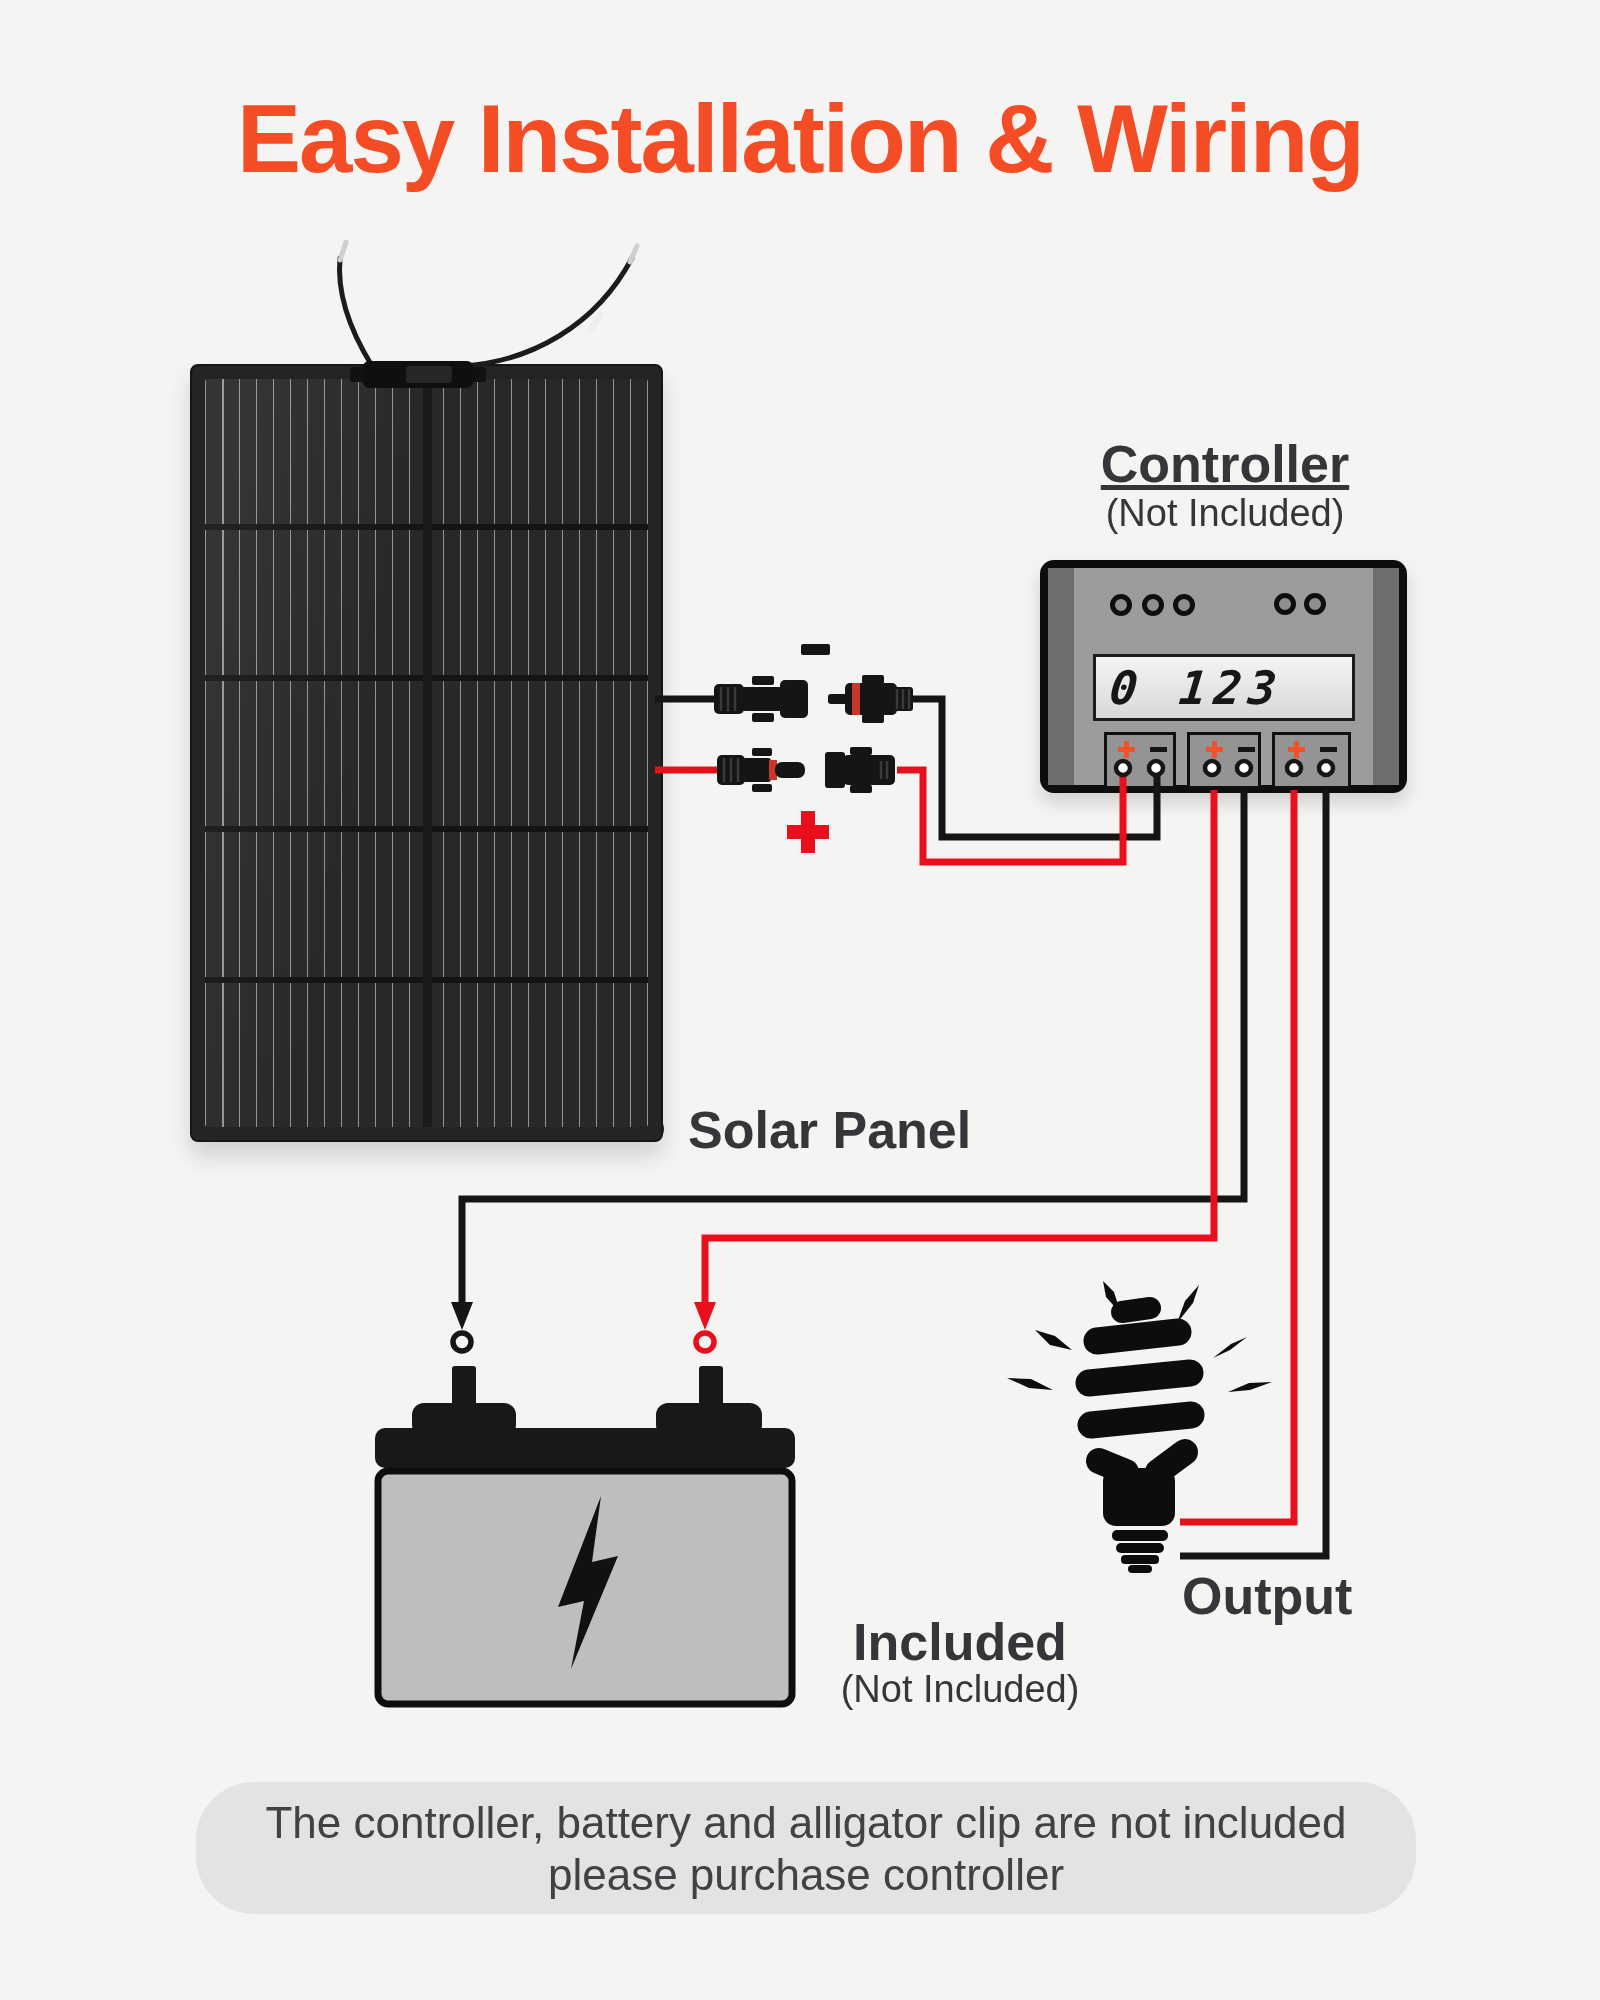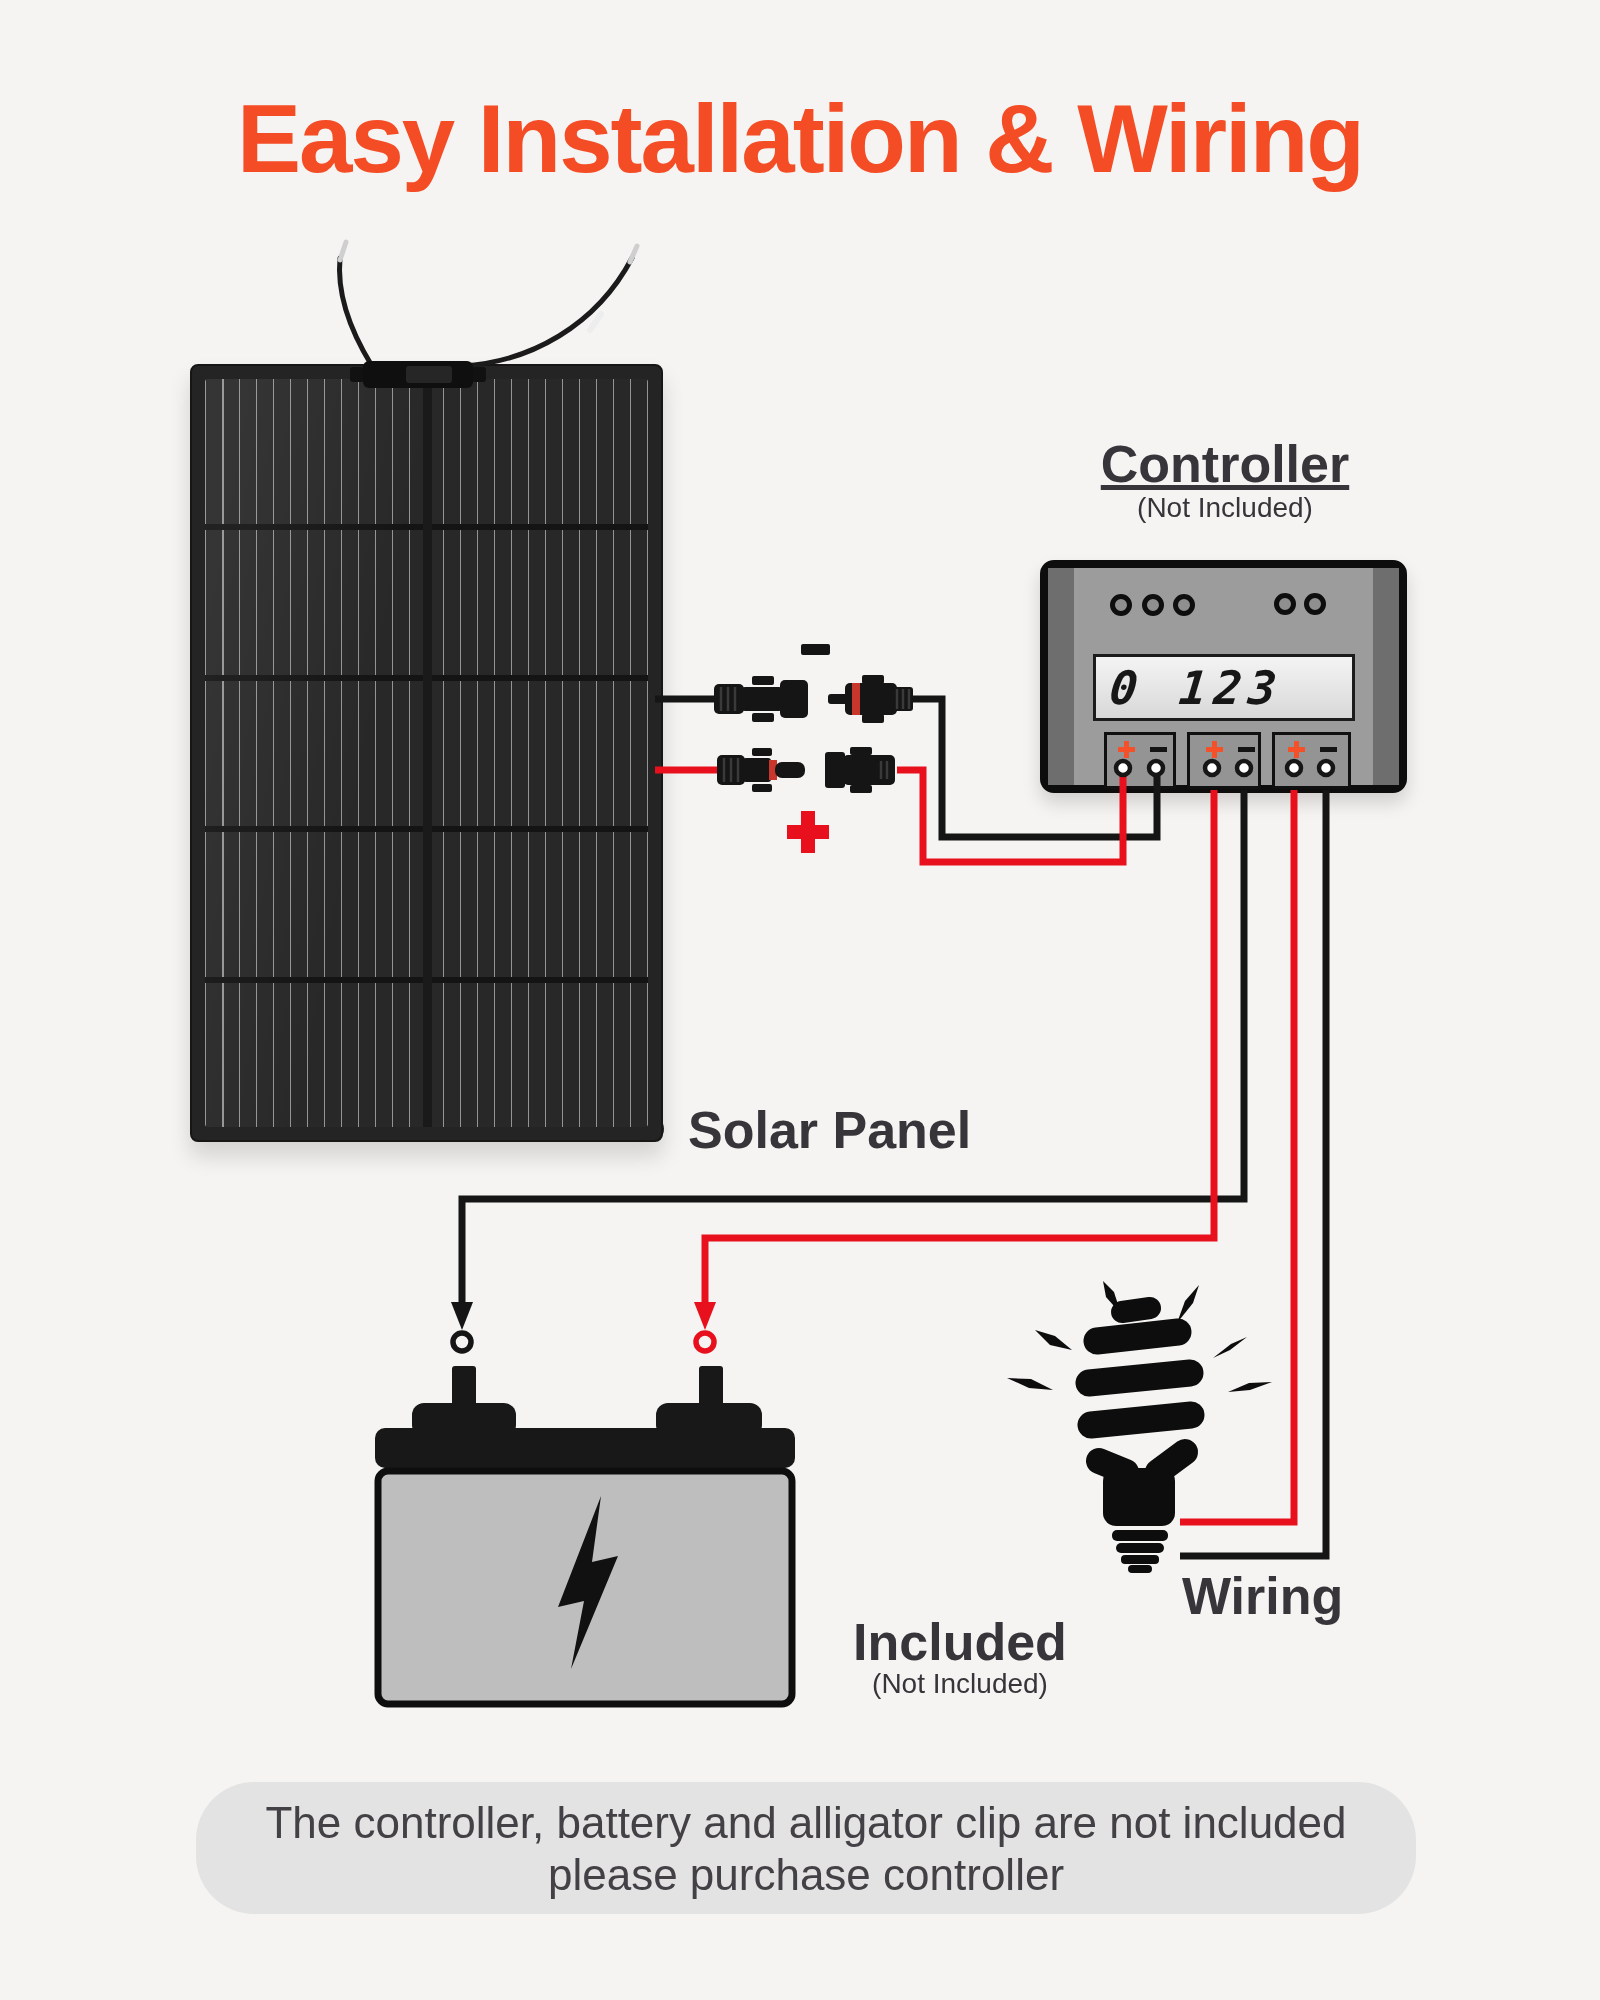--- a/index.html
+++ b/index.html
@@ -49,21 +49,21 @@
     border:3px solid #101010; z-index:3; }
   .tb1 { left:1104px; width:72px; } .tb2 { left:1187px; width:74px; } .tb3 { left:1272px; width:79px; }
   .tplus { position:absolute; width:17px; height:17px; top:6px; }
   .tplus .h { position:absolute; left:0; top:6px; width:17px; height:5px; background:#F4512B; }
   .tplus .v { position:absolute; left:6px; top:0; width:5px; height:17px; background:#F4512B; }
   .tminus { position:absolute; width:17px; height:5px; top:12px; background:#141414; }
 
   
   .lbl { position:absolute; color:#37353A; z-index:4; white-space:nowrap; }
   .lbl.bold { font-weight:700; font-size:52px; }
-  .lbl.sub  { font-weight:400; font-size:28px; }
+  .lbl.sub  { font-weight:400; font-size:38px; }
   .lbl-controller { left:1025px; width:400px; top:434px; text-align:center;text-decoration:underline; }
   .lbl-controller-sub { left:1025px; width:400px; top:492px; text-align:center; }
   .lbl-solar { left:688px; top:1100px; }
   .lbl-battery { left:810px; width:300px; top:1612px; text-align:center; }
   .lbl-battery-sub { left:790px; width:340px; top:1668px; text-align:center; }
   .lbl-output { left:1182px; top:1566px; }
 
   
   .footer-pill { position:absolute; left:196px; top:1782px; width:1220px; height:132px;
     background:#E4E3E3; border-radius:58px; z-index:4; text-align:center; padding-top:15px; }
@@ -120,21 +120,21 @@
         <div class="v"></div>
       </div>
     <div class="tminus" style="left:45px;"></div>
   </div>
 
   <div class="lbl bold lbl-controller">Controller</div>
   <div class="lbl sub lbl-controller-sub">(Not Included)</div>
   <div class="lbl bold lbl-solar">Solar Panel</div>
   <div class="lbl bold lbl-battery">Included</div>
   <div class="lbl sub lbl-battery-sub">(Not Included)</div>
-  <div class="lbl bold lbl-output">Wiring</div>
+  <div class="lbl bold lbl-output">Output</div>
 
   <div class="footer-pill">
     <p>The controller, battery and alligator clip are not included</p>
     <p>please purchase controller</p>
   </div>
 
   <svg class="overlay" width="1600" height="2000" viewBox="0 0 1600 2000">
 
     <g>
       <path d="M 372,366 C 356,340 336,300 340,258" fill="none" stroke="#1B1B1B" stroke-width="5" stroke-linecap="round"></path>

